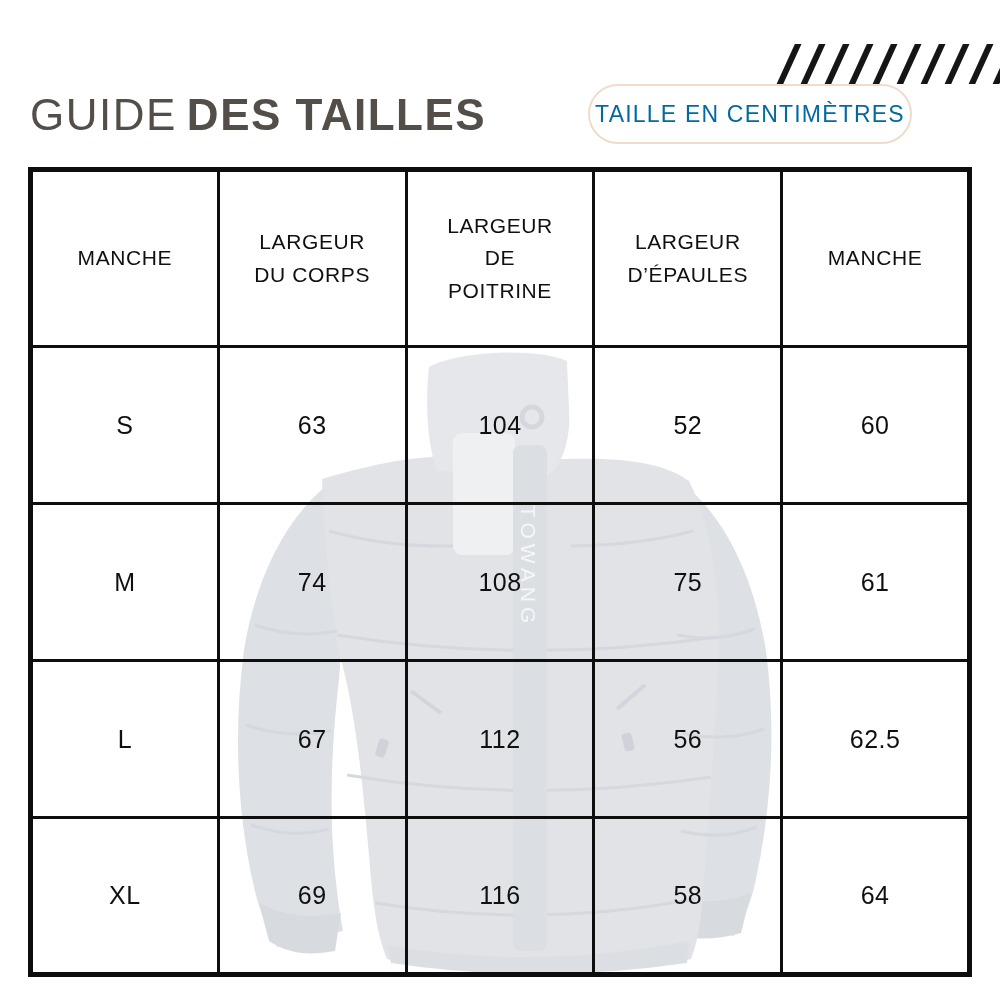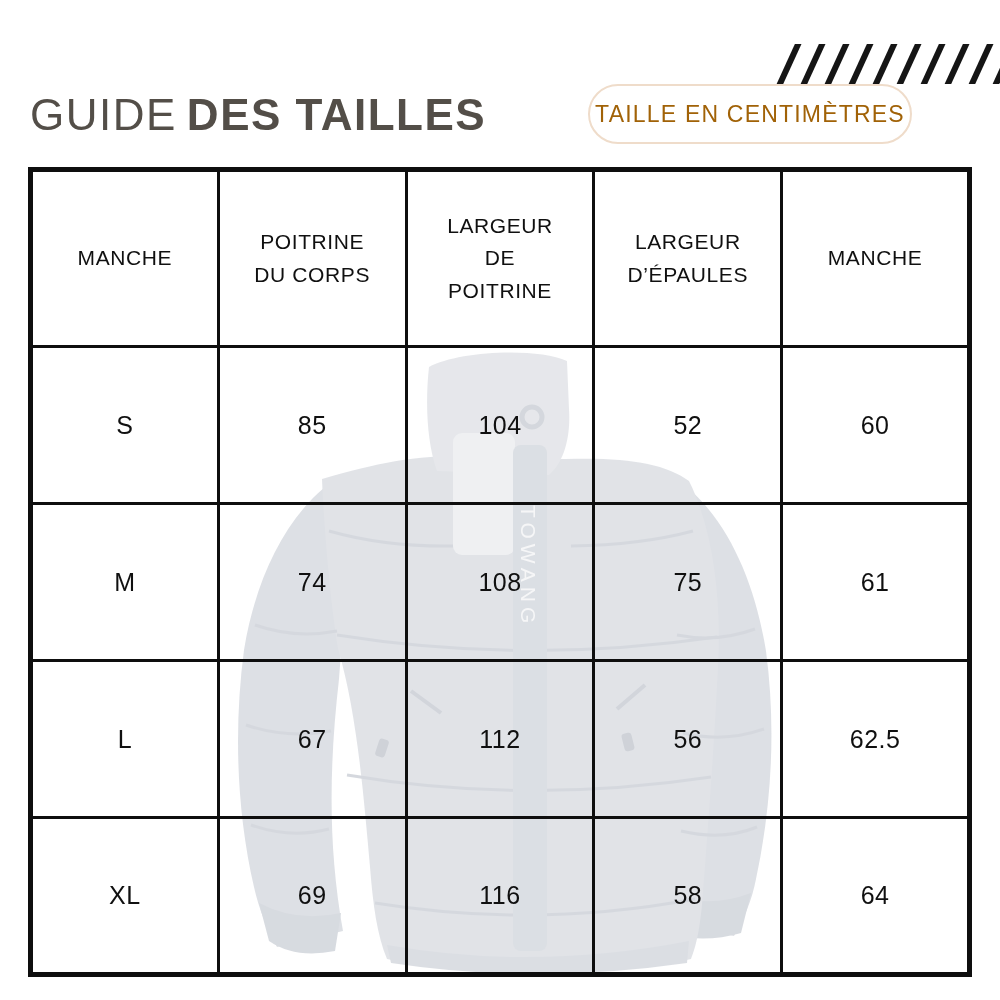--- a/index.html
+++ b/index.html
@@ -14,21 +14,21 @@
   .title {
     position:absolute; left:30px; top:46px;
     font-size:44px; letter-spacing:1.5px; color:#534e48; white-space:nowrap;
   }
   .title .light { font-weight:400; }
   .title .bold  { font-weight:700; margin-left:10px; }
   .badge {
     position:absolute; left:588px; top:40px; width:324px; height:60px;
     border:2px solid #efdcca; border-radius:31px;
     display:flex; align-items:center; justify-content:center;
-    font-size:23px; letter-spacing:1.2px; color:#a16207; white-space:nowrap;
+    font-size:23px; letter-spacing:1.2px; color:#0369a1; white-space:nowrap;
   }
   
   .stripes { position:absolute; }
   .stripes-tr { left:775px; top:0; }
   .stripes-bl { left:4px; top:964px; }
   
   .jacket { position:absolute; left:225px; top:303px; width:560px; height:640px; }
   
   .size-table-wrap { position:absolute; left:28px; top:123px; width:944px; height:810px; }
   table.size-table {
@@ -124,30 +124,30 @@
       <rect x="152" y="392" width="10" height="18" rx="3" fill="#a8aeb9" transform="rotate(18 157 401)"></rect>
       <rect x="398" y="386" width="10" height="18" rx="3" fill="#a8aeb9" transform="rotate(-14 403 395)"></rect>
     </g>
   </svg>
 
   <div class="size-table-wrap">
     <table class="size-table">
       <thead>
         <tr>
           <th>MANCHE</th>
-          <th>POITRINE DU CORPS</th>
+          <th>LARGEUR DU CORPS</th>
           <th>LARGEUR DE POITRINE</th>
           <th>LARGEUR D’ÉPAULES</th>
           <th>MANCHE</th>
         </tr>
       </thead>
       <tbody>
         <tr>
           <th>S</th>
-          <td>85</td>
+          <td>63</td>
           <td>104</td>
           <td>52</td>
           <td>60</td>
         </tr>
         <tr>
           <th>M</th>
           <td>74</td>
           <td>108</td>
           <td>75</td>
           <td>61</td>

